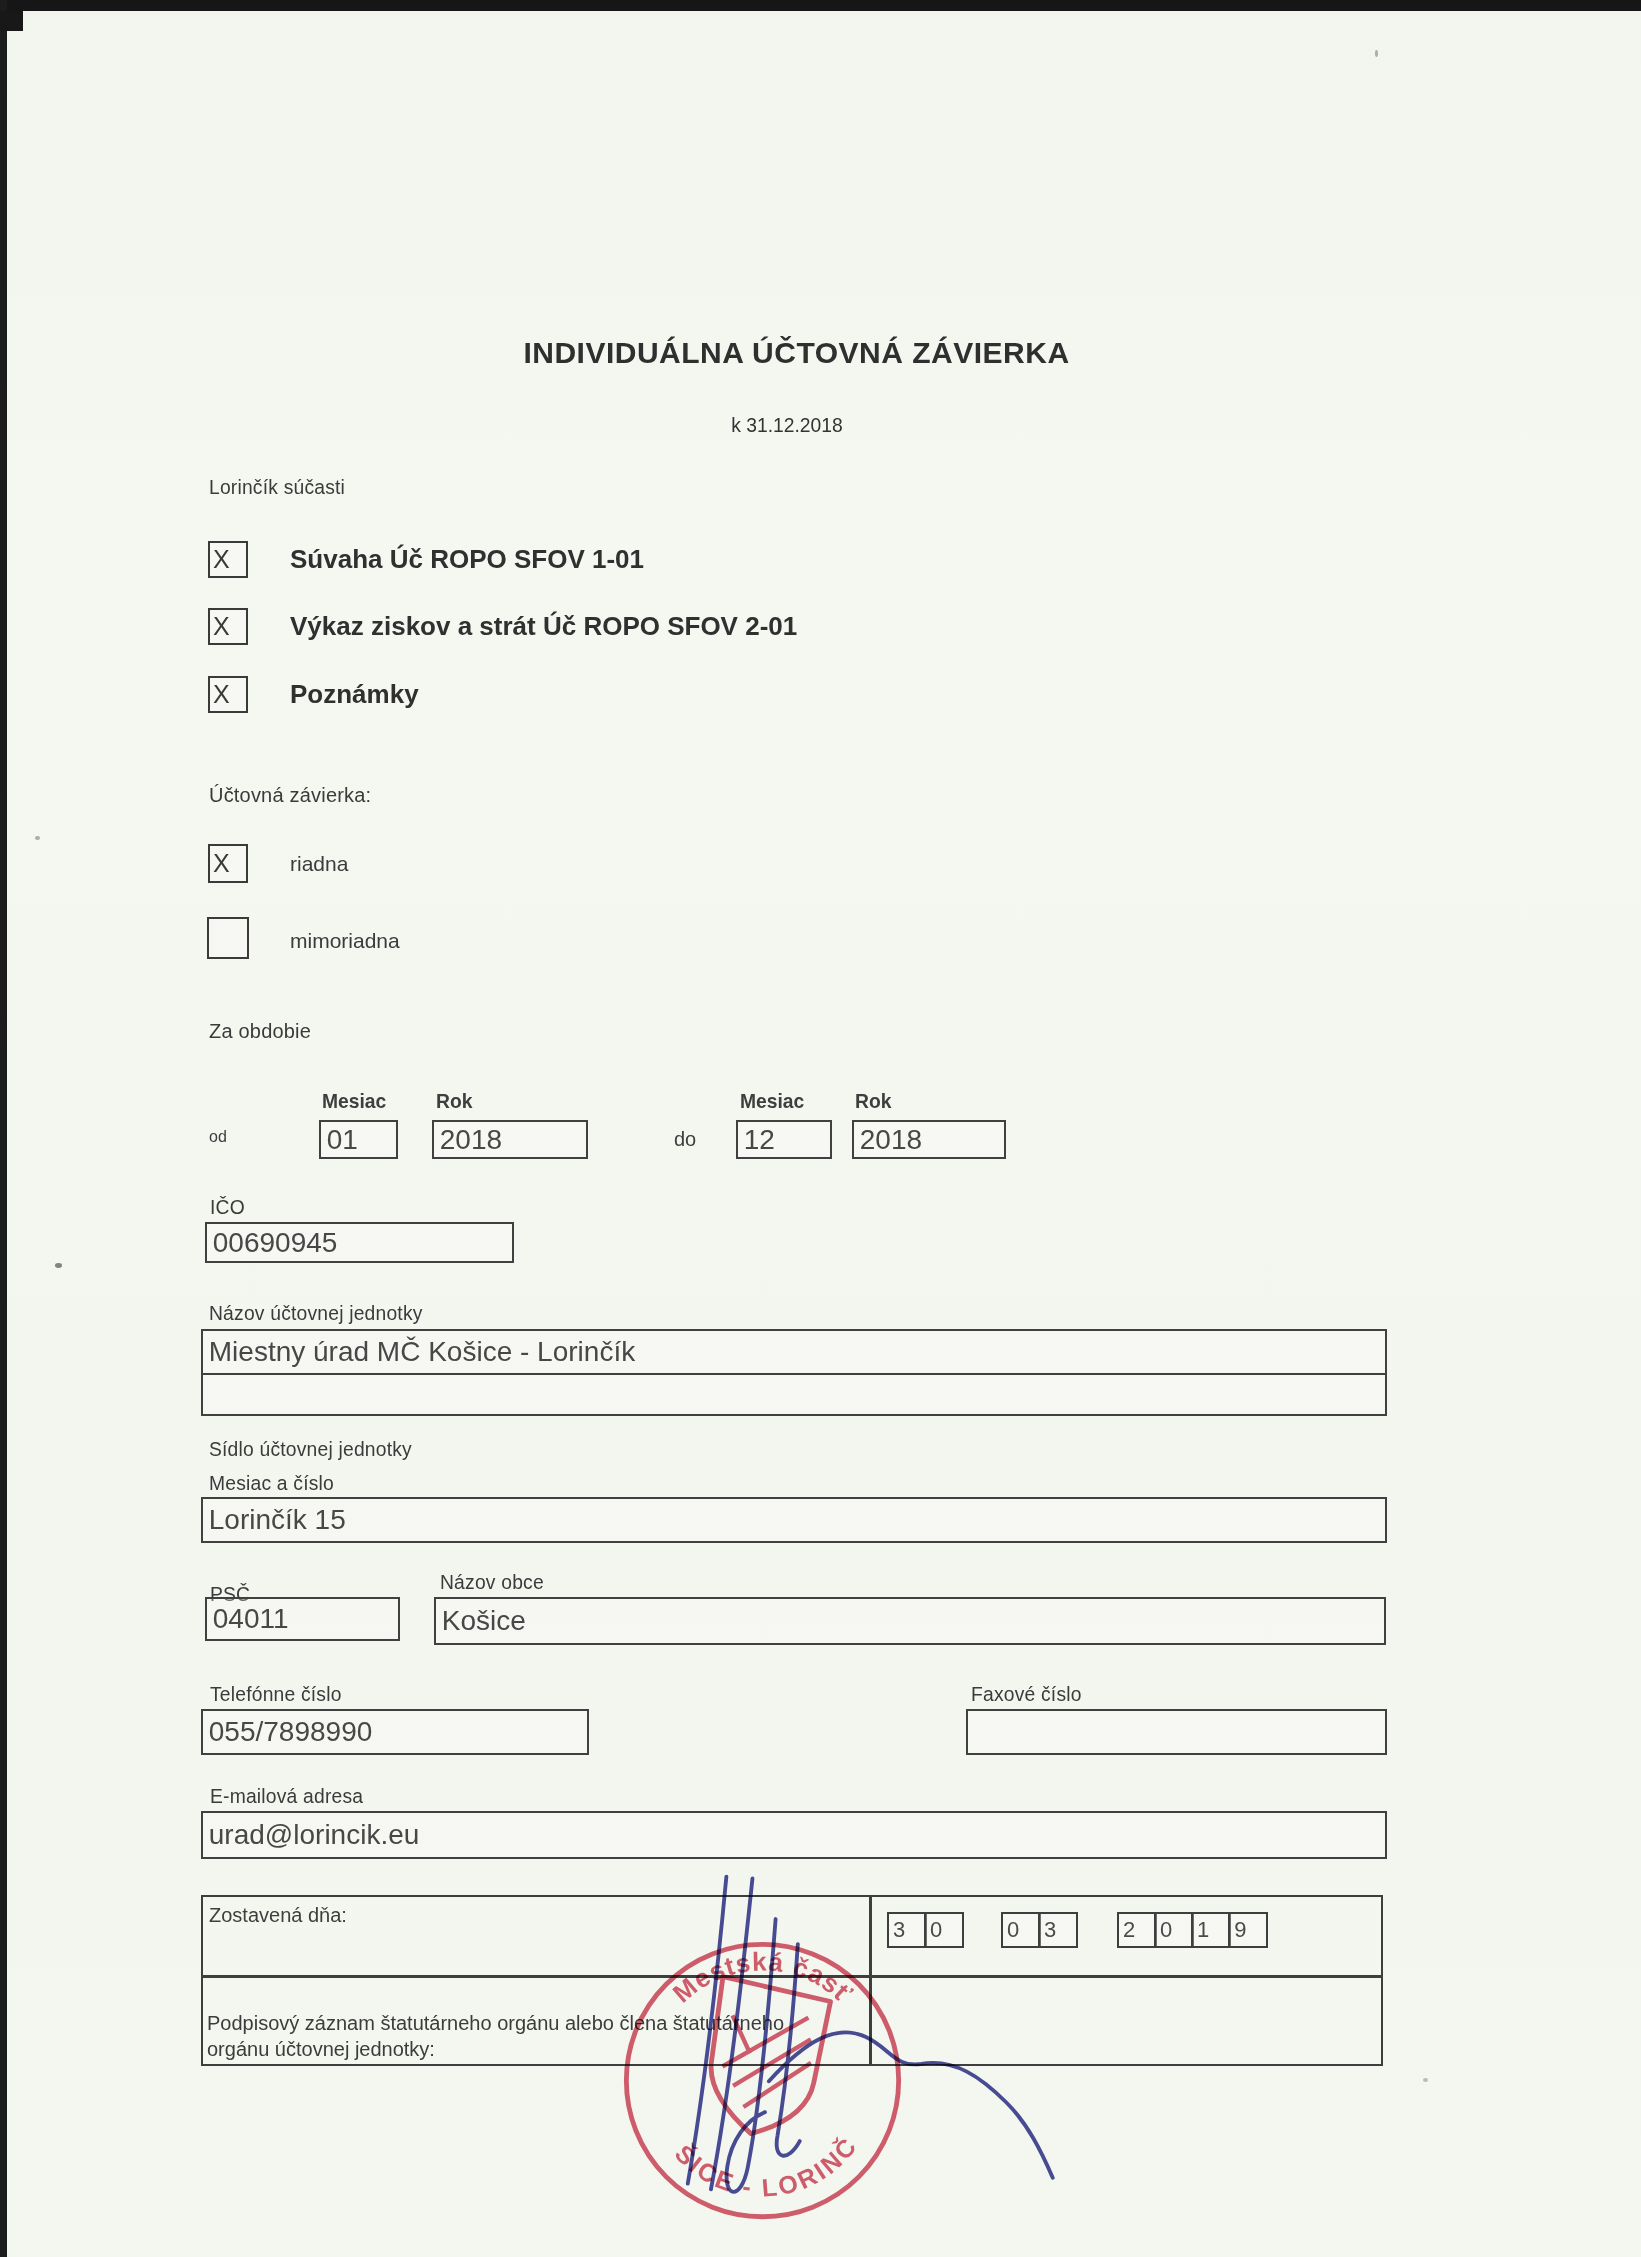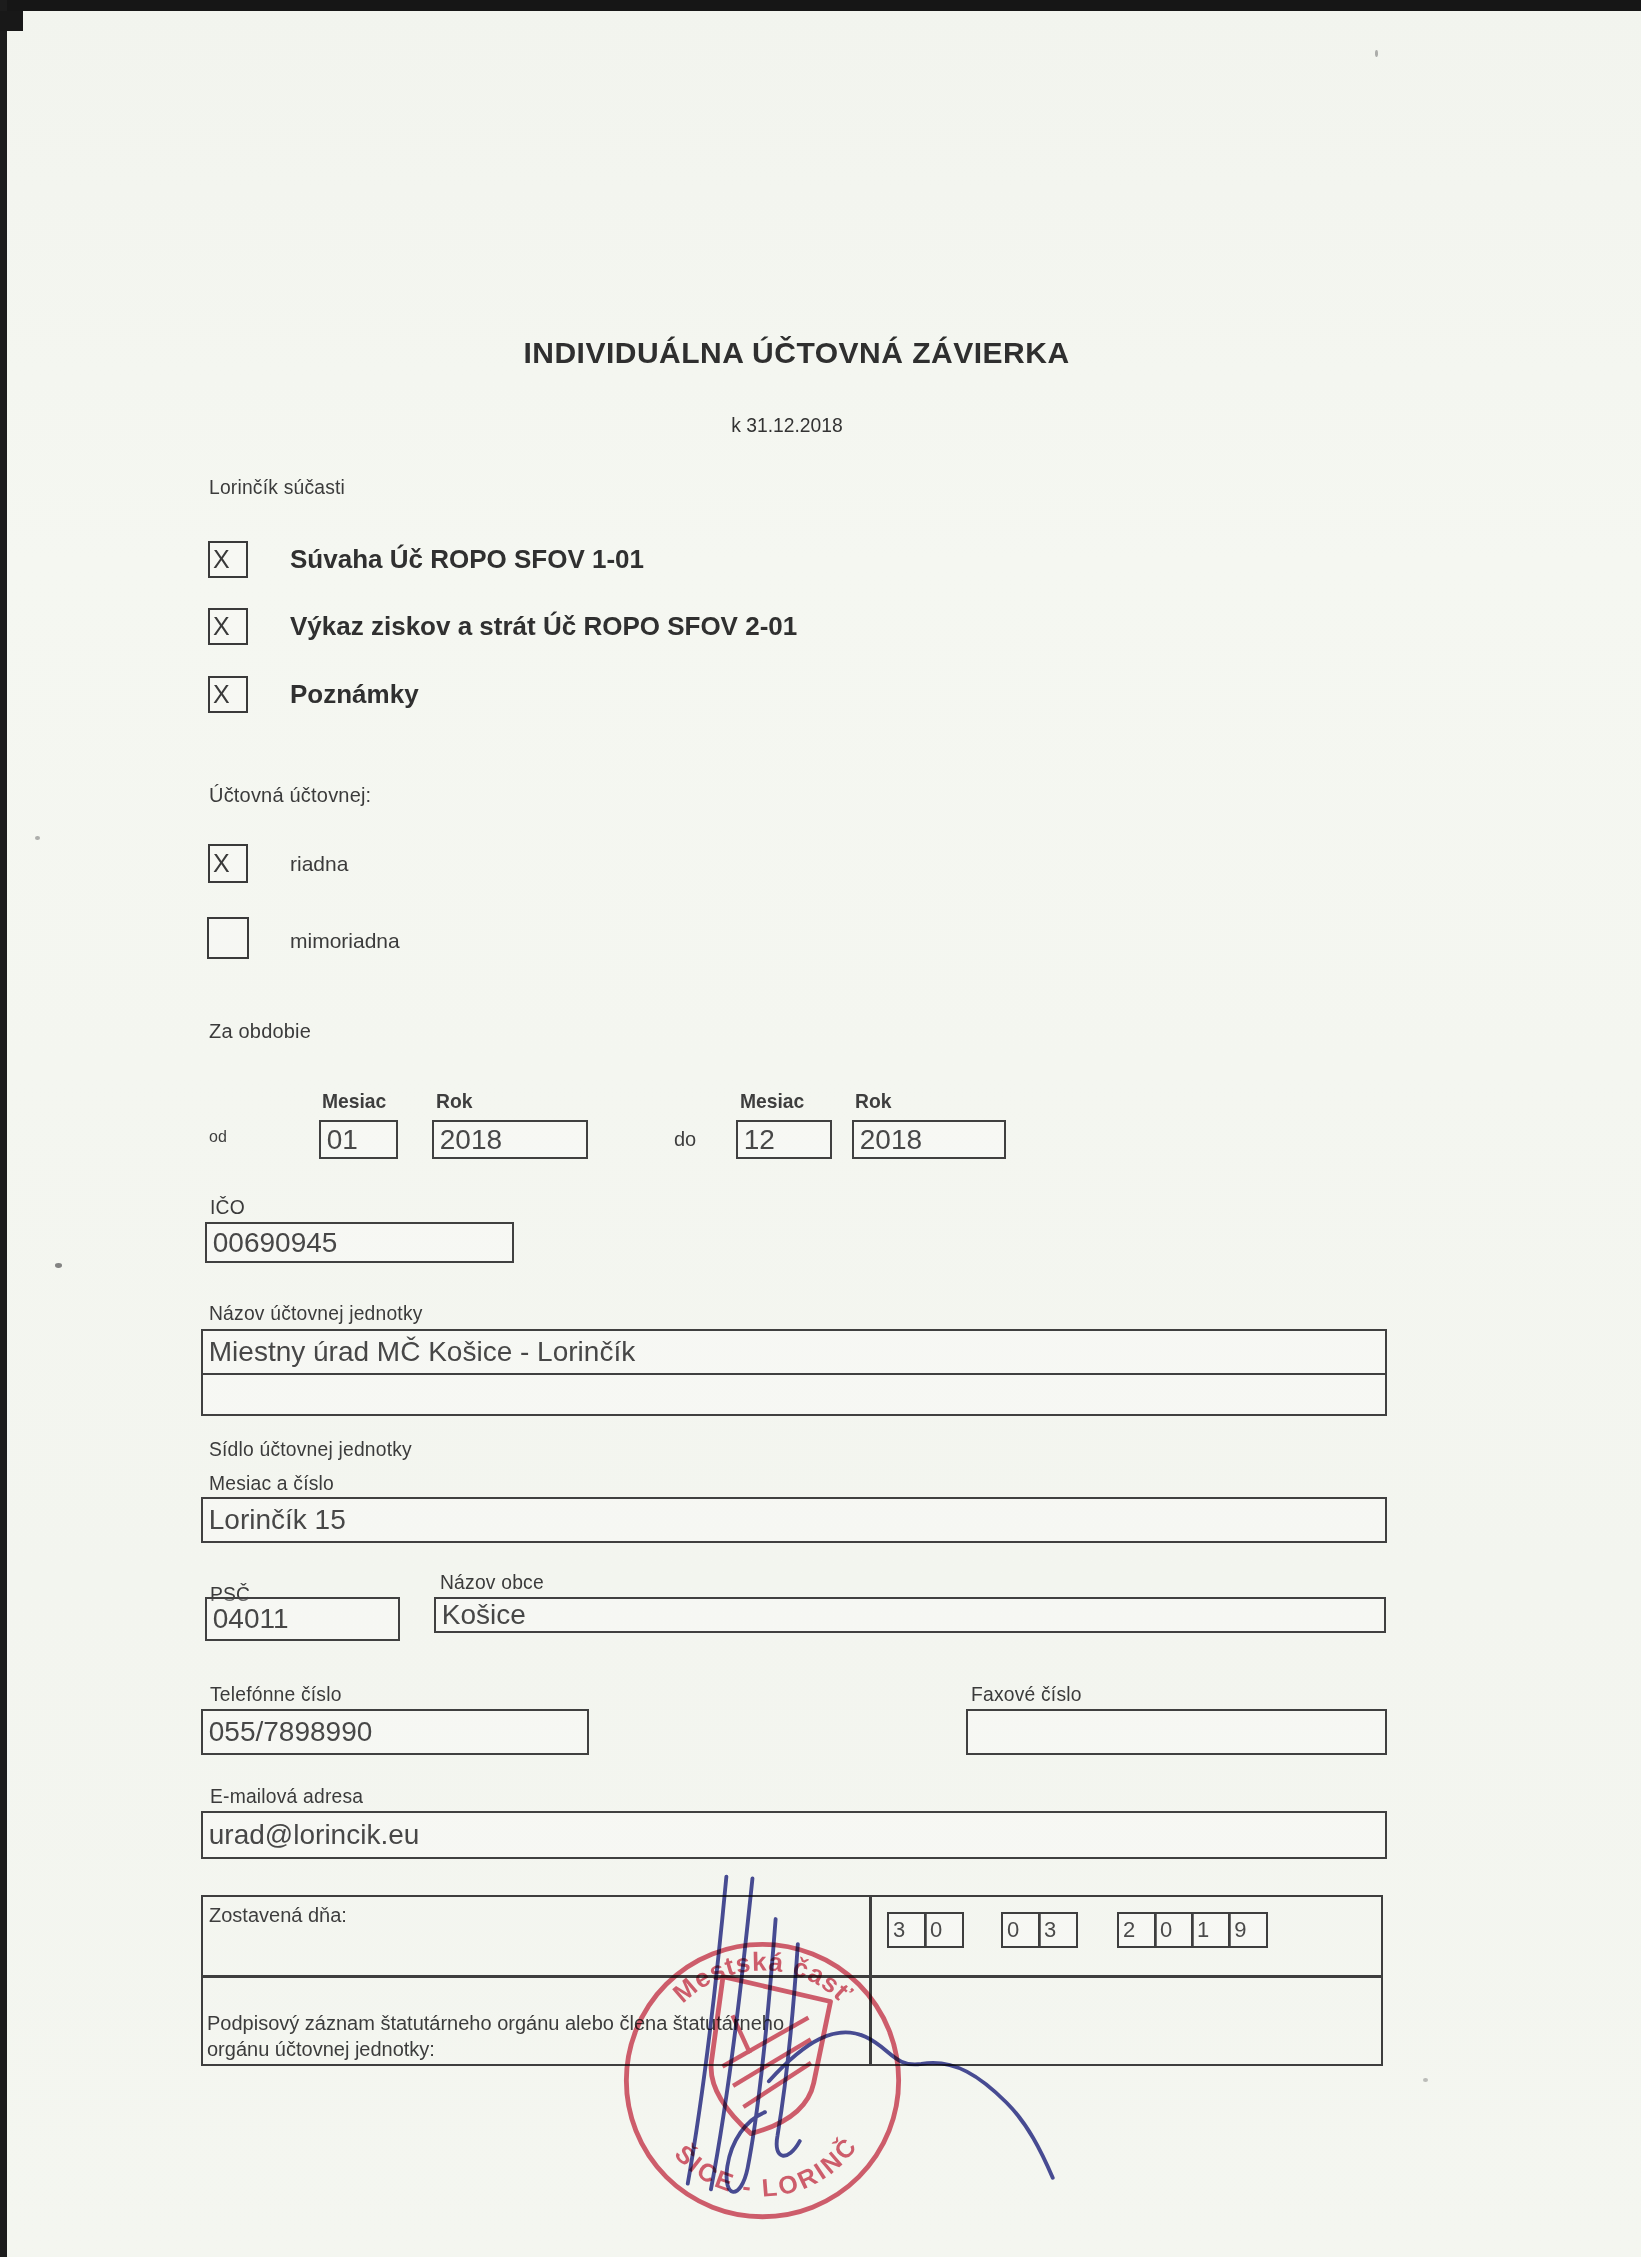--- a/index.html
+++ b/index.html
@@ -56,21 +56,21 @@
   <div class="cbox" style="left:208px;top:608px;">
     <span class="cmark">X</span>
   </div>
   <div class="cb-label" style="left:290px;top:611px;">Výkaz ziskov a strát Úč ROPO SFOV 2-01</div>
 
   <div class="cbox" style="left:208px;top:676px;">
     <span class="cmark">X</span>
   </div>
   <div class="cb-label" style="left:290px;top:679px;">Poznámky</div>
 
-  <div class="lbl" style="left:209px;top:784px;font-size:20px;">Účtovná účtovnej:</div>
+  <div class="lbl" style="left:209px;top:784px;font-size:20px;">Účtovná závierka:</div>
 
   <div class="cbox" style="left:208px;top:844px;height:39px;">
     <span class="cmark">X</span>
   </div>
   <div class="opt-label" style="left:290px;top:852px;">riadna</div>
 
   <div class="cbox" style="left:207px;top:917px;width:42px;height:42px;">
     <span class="cmark"></span>
   </div>
   <div class="opt-label" style="left:290px;top:929px;">mimoriadna</div>
@@ -116,21 +116,21 @@
   <div class="lbl" style="left:209px;top:1473px;">Mesiac a číslo</div>
   <div class="box" style="left:201px;top:1497px;width:1186px;height:46px;">
     <span class="val">Lorinčík 15</span>
   </div>
 
   <div class="lbl" style="left:210px;top:1572px;margin-top:12px;">PSČ</div>
   <div class="box" style="left:205px;top:1597px;width:195px;height:44px;">
     <span class="val">04011</span>
   </div>
   <div class="lbl" style="left:440px;top:1572px;">Názov obce</div>
-  <div class="box" style="left:434px;top:1597px;width:952px;height:36px;text-align:right;">
+  <div class="box" style="left:434px;top:1597px;width:952px;height:48px;text-align:right;">
     <span class="val">Košice</span>
   </div>
 
   <div class="lbl" style="left:210px;top:1684px;">Telefónne číslo</div>
   <div class="box" style="left:201px;top:1709px;width:388px;height:46px;">
     <span class="val">055/7898990</span>
   </div>
   <div class="lbl" style="left:971px;top:1684px;">Faxové číslo</div>
   <div class="box" style="left:966px;top:1709px;width:421px;height:46px;">
     <span class="val"></span>

